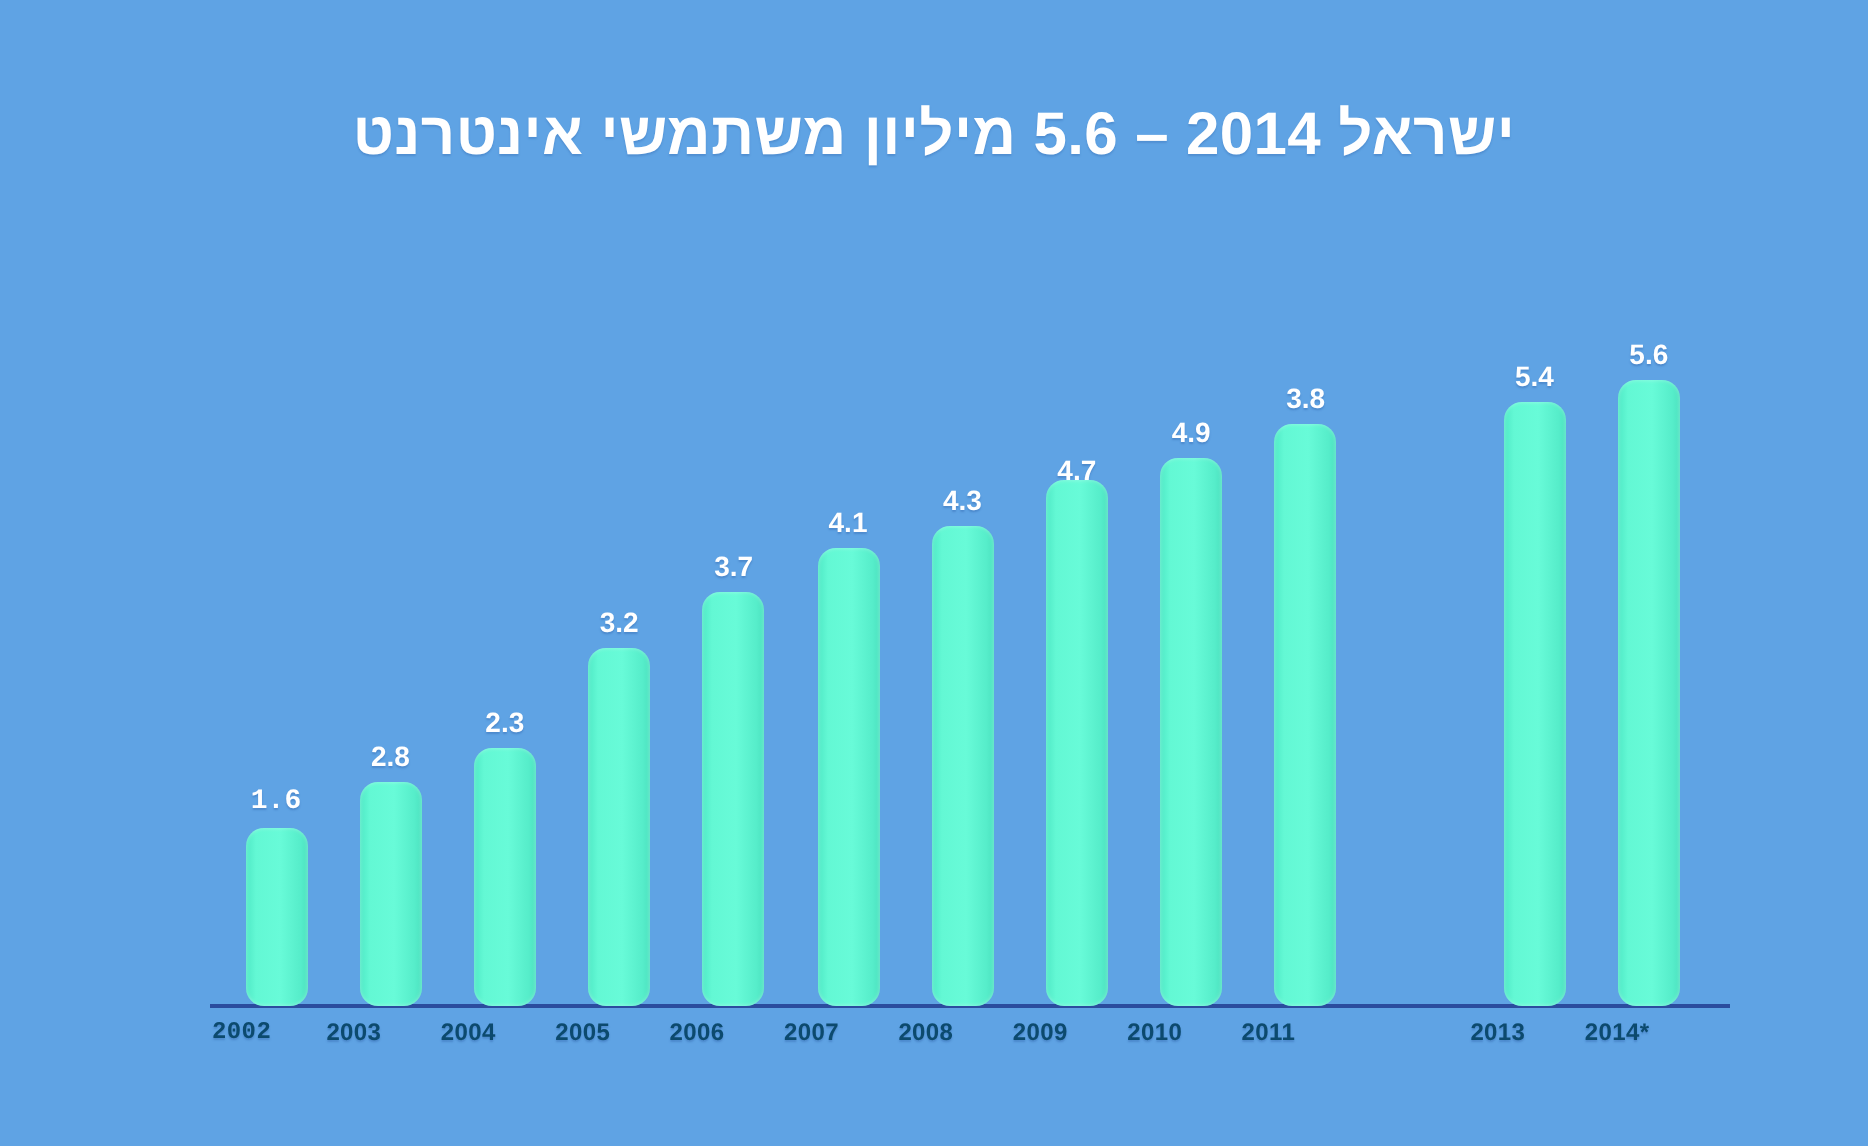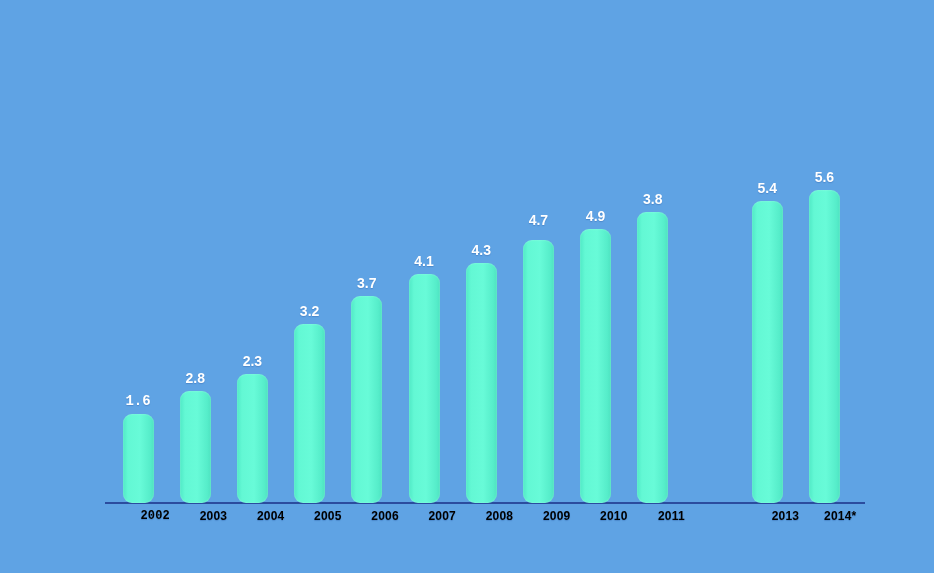--- a/index.html
+++ b/index.html
@@ -96,34 +96,35 @@
     line-height: 16px;
     text-shadow: 0 1px 1px rgba(40,90,160,0.35);
   }
 
   .bar-label {
     position: absolute;
     left: 50%;
     top: 359px;
     width: 64px;
     margin-left: -32px;
-    text-align: right;
-    color: #000000;
+    text-align: left;
+    color: #0c4a6e;
     font-size: 12px;
     font-weight: bold;
     line-height: 14px;
     letter-spacing: 0.2px;
     text-shadow: 0 1px 1px rgba(40,90,160,0.35);
   }
 </style>
 </head>
 <body>
 
 <div id="slide">
 
+  <div id="chart-title">ישראל 2014 – 5.6 מיליון משתמשי אינטרנט</div>
 
   <div id="axis-line"></div>
 
   <div id="plot">
 
   <div class="bar-group" style="left: 11px; font-family: Liberation Mono, monospace;">
         <div class="bar-value" style="bottom: 94.44px;">1.6</div>
         <div class="bar" style="height: 89.44px;"></div>
         <div class="bar-label">2002</div>
       </div>
@@ -151,21 +152,21 @@
         <div class="bar-value" style="bottom: 234.19px; text-align: center;">4.1</div>
         <div class="bar" style="height: 229.19px;"></div>
         <div class="bar-label">2007</div>
       </div>
       <div class="bar-group" style="left: 354.2px;">
         <div class="bar-value" style="bottom: 245.37px; margin-top: 24px;">4.3</div>
         <div class="bar" style="height: 240.37px;"></div>
         <div class="bar-label">2008</div>
       </div>
       <div class="bar-group" style="left: 411.4px;">
-        <div class="bar-value" style="bottom: 275px;">4.7</div>
+        <div class="bar-value" style="bottom: 260px;">4.7</div>
         <div class="bar" style="height: 262.73px;"></div>
         <div class="bar-label">2009</div>
       </div>
       <div class="bar-group" style="left: 468.6px;">
         <div class="bar-value" style="bottom: 278.91px;">4.9</div>
         <div class="bar" style="height: 273.91px;"></div>
         <div class="bar-label">2010</div>
       </div>
       <div class="bar-group" style="left: 525.8px;">
         <div class="bar-value" style="bottom: 295.68px;">3.8</div>

